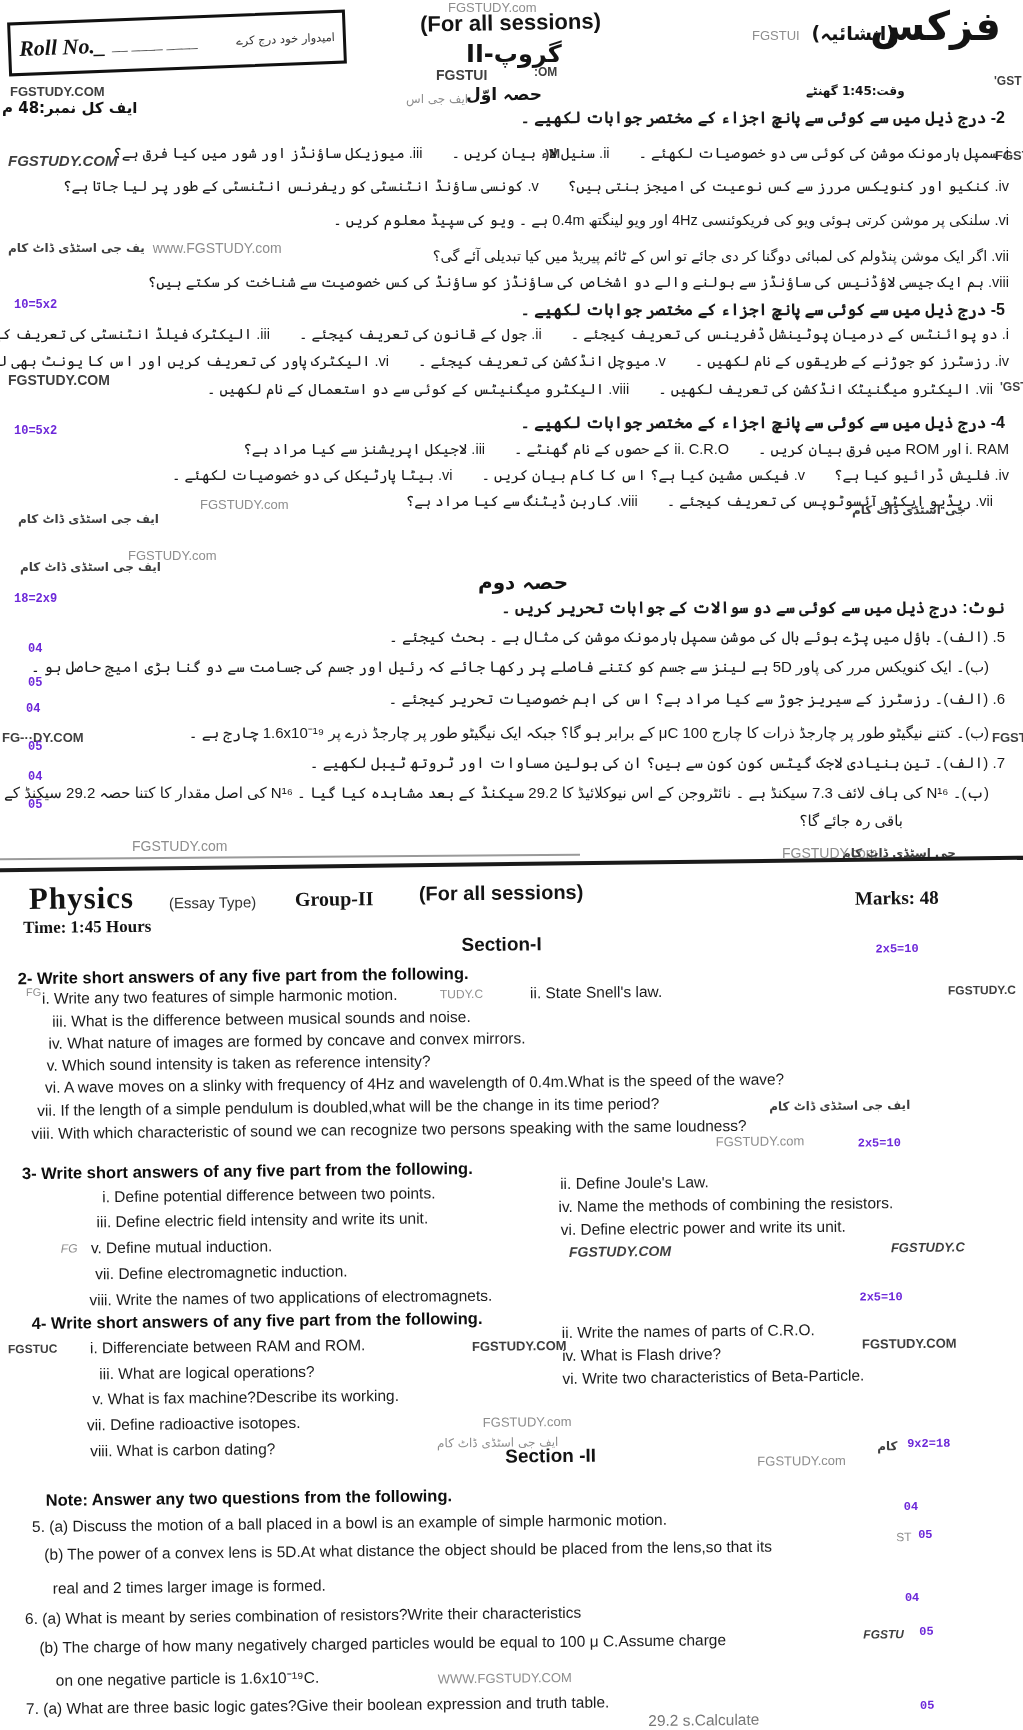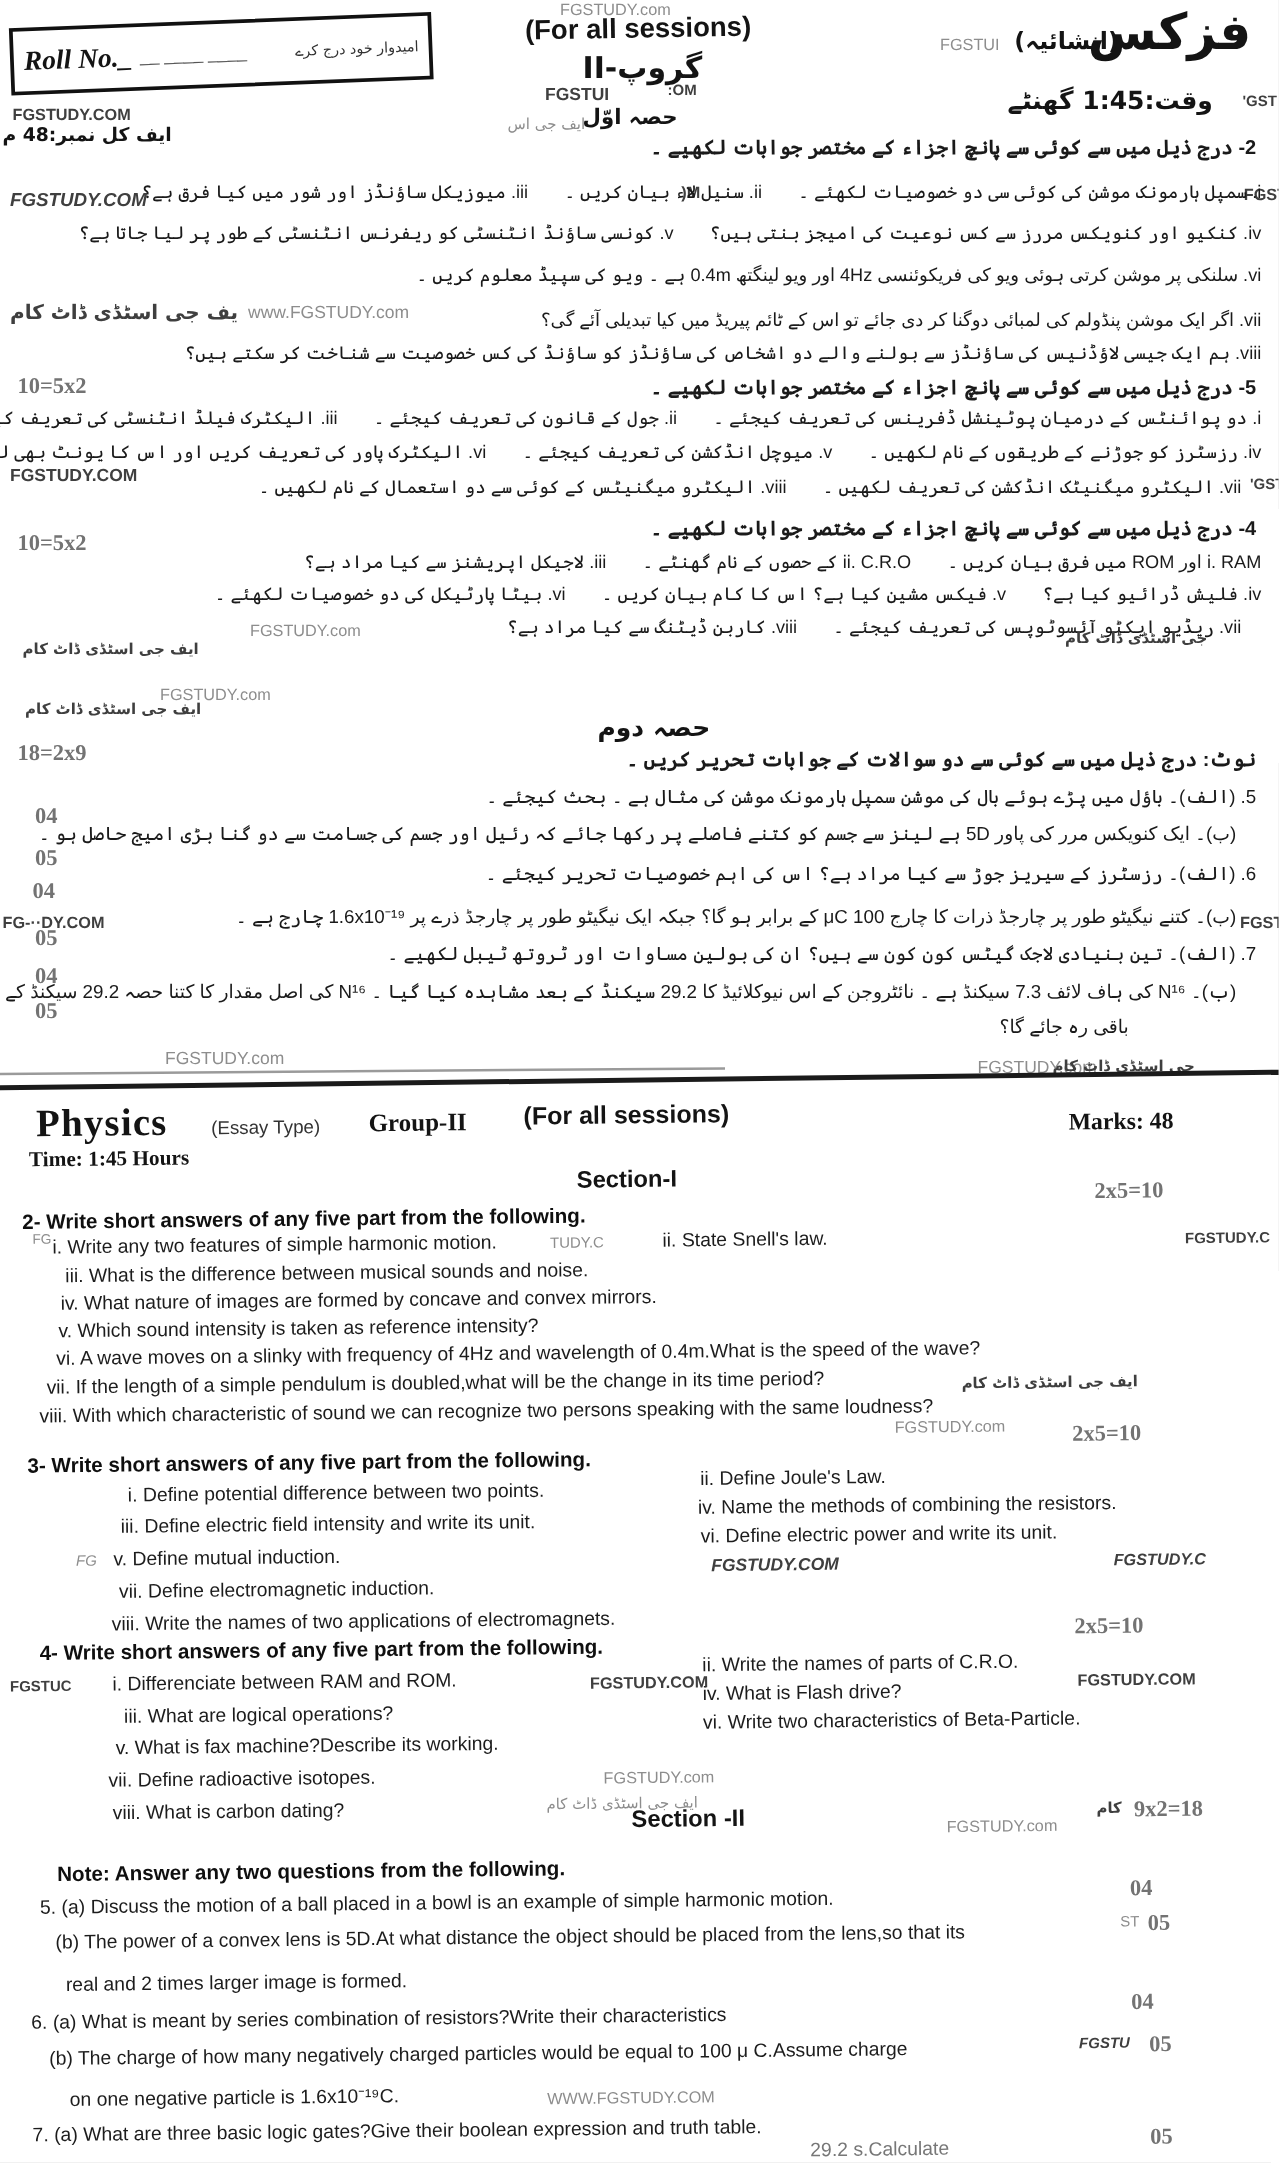--- a/index.html
+++ b/index.html
@@ -8,21 +8,21 @@
   .t{position:absolute;white-space:nowrap;line-height:1.22}
   .ur{font-family:"DejaVu Sans",sans-serif;direction:rtl;unicode-bidi:embed}
   .urow{position:absolute;direction:rtl;text-align:right;white-space:nowrap;
         font-family:Liberation Sans, sans-serif;font-size:14.5px;color:#1a1a1a}
   .uh{font-weight:700;font-size:16px}
   .wm{color:#8d8d8d}
   .wmd{color:#3f3f3f;font-weight:700}
   .wmi{font-style:italic}
   .b{font-weight:700}
   .ser{font-family:"Liberation Serif",serif}
-  .mk{font-weight:700;font-family:Liberation Serif, serif;font-size:18px;color:#737373}
+  .mk{font-weight:700;font-family:Liberation Mono, monospace;font-size:12px;color:#6d28d9}
   .en{font-size:15.5px;color:#1c1c1c}
   .eh{font-weight:700;font-size:16.5px;color:#0f0f0f}
   .rollbox{position:absolute;left:8px;top:16px;width:338px;height:54px;border:3px solid #111;
            transform:rotate(-2.2deg);display:flex;align-items:center;padding:2px 8px;box-sizing:border-box}
   .eng{position:absolute;left:0;top:0;width:1023px;height:1730px;
        transform:rotate(-0.65deg);transform-origin:30px 1000px}
   .line-main{position:absolute;left:-12px;top:862px;width:1050px;height:4px;background:#1b1b1b;
              transform:rotate(-0.7deg)}
   .line-ghost{position:absolute;left:0;top:856px;width:580px;height:2px;background:#9a9a9a;
               transform:rotate(-0.45deg)}
@@ -43,38 +43,38 @@
   <span class="t b" style="left:420px;top:10px;font-size:22px;transform:rotate(-1deg)">(For all sessions)</span>
   <span class="t ur b" style="left:466px;top:40px;font-size:24px">گروپ-II</span>
   <span class="t wmd" style="left:436px;top:67px;font-size:14px">FGSTUI</span>
   <span class="t wmd" style="left:534px;top:65px;font-size:12px">:OM</span>
   <span class="t wm ur" style="left:406px;top:92px;font-size:12px">ایف جی اس</span>
   <span class="t ur b" style="left:466px;top:84px;font-size:17px">حصہ اوّل</span>
 
   <span class="t ur title-ur" style="right:22px;top:2px;font-size:40px">فزکس</span>
   <span class="t ur b" style="right:128px;top:22px;font-size:19px">(انشائیہ)</span>
   <span class="t wm" style="left:752px;top:28px;font-size:13px">FGSTUI</span>
-  <span class="t ur b" style="left:806px;top:68px;font-size:20px">وقت:1:45 گھنٹے</span>
+  <span class="t ur b" style="left:806px;top:84px;font-size:12px">وقت:1:45 گھنٹے</span>
   <span class="t wmd" style="left:994px;top:74px;font-size:12px">'GST</span>
 
   <span class="t wmd" style="left:10px;top:84px;font-size:13px">FGSTUDY.COM</span>
   <span class="t ur b" style="left:2px;top:99px;font-size:15px">ایف کل نمبر:48 م</span>
   <span class="t wmd wmi" style="left:8px;top:152px;font-size:15px">FGSTUDY.COM</span>
 
   <div class="urow uh" style="right:18px;top:108px">2- درج ذیل میں سے کوئی سے پانچ اجزاء کے مختصر جوابات لکھیے ۔</div>
   <span class="t wmd" style="left:995px;top:148px;font-size:13px">FGST</span>
   <span class="t wmd" style="left:545px;top:146px;font-size:13px">)M</span>
   <div class="urow" style="right:14px;top:145px">i. سمپل ہارمونک موشن کی کوئی سی دو خصوصیات لکھئے ۔  ii. سنیل لاء بیان کریں ۔  iii. میوزیکل ساؤنڈز اور شور میں کیا فرق ہے؟</div>
   <div class="urow" style="right:14px;top:178px">iv. کنکیو اور کنویکس مررز سے کس نوعیت کی امیجز بنتی ہیں؟  v. کونسی ساؤنڈ انٹنسٹی کو ریفرنس انٹنسٹی کے طور پر لیا جاتا ہے؟</div>
   <div class="urow" style="right:14px;top:212px">vi. سلنکی پر موشن کرتی ہوئی ویو کی فریکوئنسی 4Hz اور ویو لینگتھ 0.4m ہے ۔ ویو کی سپیڈ معلوم کریں ۔</div>
   <div class="urow" style="right:14px;top:248px">vii. اگر ایک موشن پنڈولم کی لمبائی دوگنا کر دی جائے تو اس کے ٹائم پیریڈ میں کیا تبدیلی آئے گی؟</div>
   <div class="urow" style="right:14px;top:274px">viii. ہم ایک جیسی لاؤڈنیس کی ساؤنڈز سے بولنے والے دو اشخاص کی ساؤنڈز کو ساؤنڈ کی کس خصوصیت سے شناخت کر سکتے ہیں؟</div>
 
   <div class="t" style="left:8px;top:240px;display:flex;gap:8px;align-items:center">
-    <span class="ur wmd" style="font-size:16px">یف جی اسٹڈی ڈاٹ کام</span>
+    <span class="ur wmd" style="font-size:12px">یف جی اسٹڈی ڈاٹ کام</span>
     <span class="wm" style="font-size:14px">www.FGSTUDY.com</span>
   </div>
 
   <div class="urow uh" style="right:18px;top:300px">5- درج ذیل میں سے کوئی سے پانچ اجزاء کے مختصر جوابات لکھیے ۔</div>
   <span class="t mk" style="left:14px;top:298px">10=5x2</span>
   <div class="urow" style="right:14px;top:326px">i. دو پوائنٹس کے درمیان پوٹینشل ڈفرینس کی تعریف کیجئے ۔  ii. جول کے قانون کی تعریف کیجئے ۔  iii. الیکٹرک فیلڈ انٹنسٹی کی تعریف کیجئے اور اس کا یونٹ لکھیں ۔</div>
   <div class="urow" style="right:14px;top:353px">iv. رزسٹرز کو جوڑنے کے طریقوں کے نام لکھیں ۔  v. میوچل انڈکشن کی تعریف کیجئے ۔  vi. الیکٹرک پاور کی تعریف کریں اور اس کا یونٹ بھی لکھیں ۔</div>
   <div class="urow" style="right:30px;top:381px">vii. الیکٹرو میگنیٹک انڈکشن کی تعریف لکھیں ۔  viii. الیکٹرو میگنیٹس کے کوئی سے دو استعمال کے نام لکھیں ۔</div>
   <span class="t wmd" style="left:1000px;top:380px;font-size:12px">'GST</span>
   <span class="t wmd" style="left:8px;top:372px;font-size:14px">FGSTUDY.COM</span>

